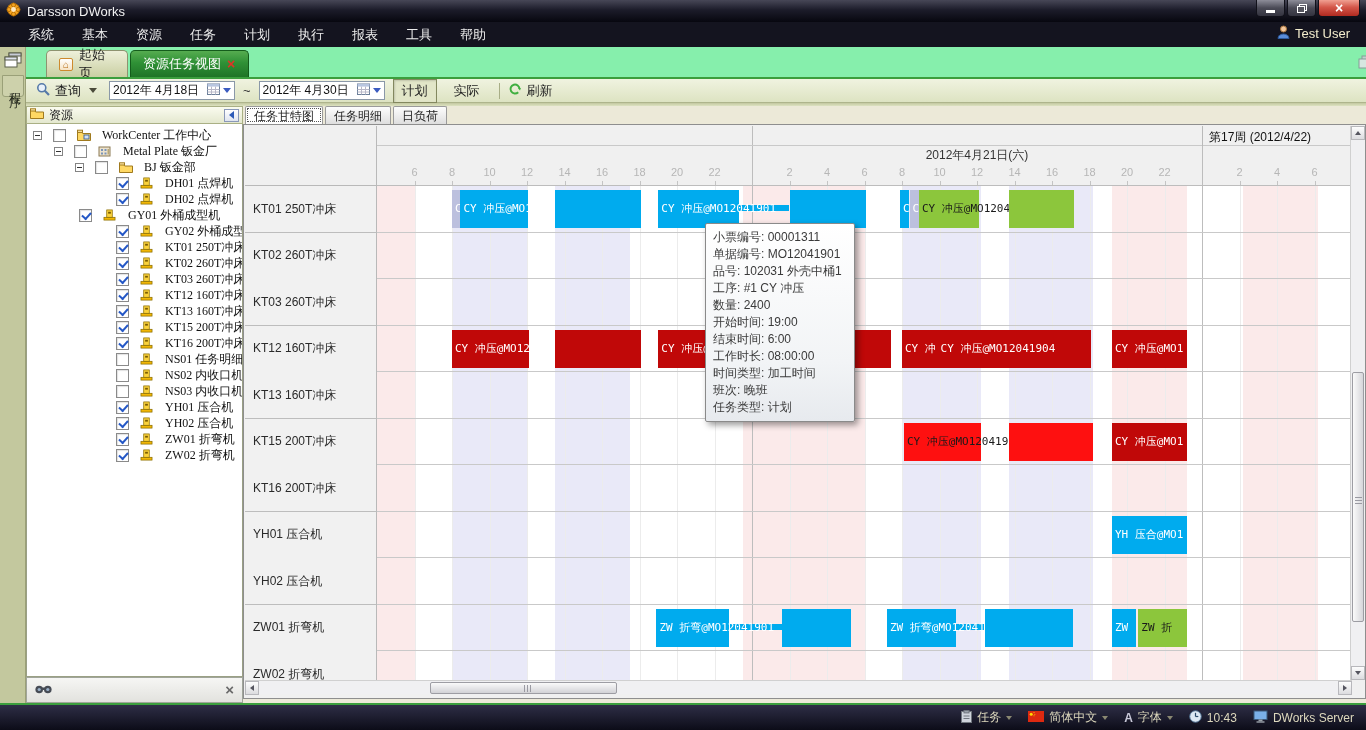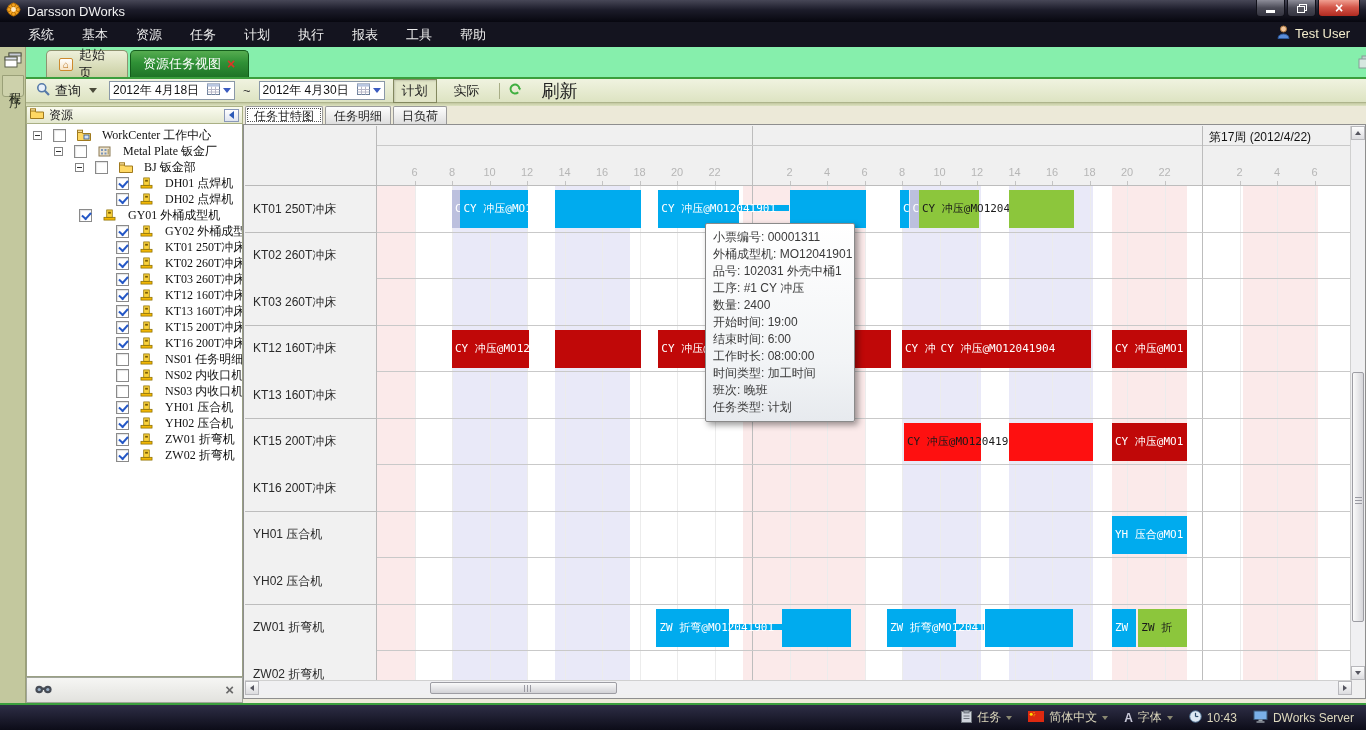--- a/index.html
+++ b/index.html
@@ -54,21 +54,21 @@
   .tb-query { display:flex; align-items:center; gap:5px; padding:2px 4px; cursor:pointer; font-size:13px; color:#222; }
   .dd { width:0; height:0; border-left:4px solid transparent; border-right:4px solid transparent; border-top:5px solid #4a4a3a; margin-left:3px; }
   .dd.blue { border-top-color:#3b5bc0; }
   .datefield { width:126px; height:19px; background:#fff; border:1px solid #8a98a8; display:flex;
     align-items:center; padding:0 3px; font-size:12px; color:#111; margin-left:8px; cursor:pointer; }
   .datefield .dval { flex:1; white-space:nowrap; }
   .tilde { margin-left:8px; font-size:13px; color:#333; }
   .tbtn { margin-left:8px; font-size:13px; color:#222; padding:2px 8px; border:1px solid transparent; cursor:pointer; }
   .tbtn.pressed { background:#e2e6c8; border:1px solid #83885f; box-shadow:inset 1px 1px 2px rgba(0,0,0,.15); }
   .tsep { width:1px; height:16px; background:#a8ae86; margin:0 8px 0 10px; }
-  .tb-refresh { display:flex; align-items:center; gap:20px; font-size:18px; color:#222; cursor:pointer; }
+  .tb-refresh { display:flex; align-items:center; gap:5px; font-size:13px; color:#222; cursor:pointer; }
 
   
   .dockstrip { position:absolute; left:0; top:47px; width:26px; height:656px; background:#c3c89e;
     border-right:1px solid #9ba077; z-index:6; }
   .dockicon { position:absolute; left:4px; top:5px; width:18px; height:16px; cursor:pointer; }
   .vtab { position:absolute; left:2px; top:28px; width:22px; padding:8px 0; background:#cdd1ab;
     border:1px solid #9aa078; border-radius:0 0 3px 3px; writing-mode:vertical-rl; text-orientation:upright;
     font-size:12px; color:#20241a; text-align:center; letter-spacing:2px; cursor:pointer; }
 
   
@@ -627,20 +627,21 @@
           <div class="gtick" style="left: 187.5px;">14</div>
           <div class="gtickmark" style="left: 187.5px;"></div>
           <div class="gtick" style="left: 225px;">16</div>
           <div class="gtickmark" style="left: 225px;"></div>
           <div class="gtick" style="left: 262.5px;">18</div>
           <div class="gtickmark" style="left: 262.5px;"></div>
           <div class="gtick" style="left: 300px;">20</div>
           <div class="gtickmark" style="left: 300px;"></div>
           <div class="gtick" style="left: 337.5px;">22</div>
           <div class="gtickmark" style="left: 337.5px;"></div>
+          <div class="gdayname" style="left: 375px; width: 450px;">2012年4月21日(六)</div>
           <div class="gtick" style="left: 412.5px;">2</div>
           <div class="gtickmark" style="left: 412.5px;"></div>
           <div class="gtick" style="left: 450px;">4</div>
           <div class="gtickmark" style="left: 450px;"></div>
           <div class="gtick" style="left: 487.5px;">6</div>
           <div class="gtickmark" style="left: 487.5px;"></div>
           <div class="gtick" style="left: 525px;">8</div>
           <div class="gtickmark" style="left: 525px;"></div>
           <div class="gtick" style="left: 562.5px;">10</div>
           <div class="gtickmark" style="left: 562.5px;"></div>
@@ -791,21 +792,21 @@
         <div class="hthumb"></div>
         <div class="sbtn" style="right:0;top:0;">
             <span class="tri-right"></span>
           </div>
       </div>
     </div>
   </div>
 
   <div class="tooltip">
       <div class="tipline">小票编号: 00001311</div>
-      <div class="tipline">外桶成型机: MO12041901</div>
+      <div class="tipline">单据编号: MO12041901</div>
       <div class="tipline">品号: 102031 外壳中桶1</div>
       <div class="tipline">工序: #1  CY 冲压</div>
       <div class="tipline">数量: 2400</div>
       <div class="tipline">开始时间: 19:00</div>
       <div class="tipline">结束时间: 6:00</div>
       <div class="tipline">工作时长: 08:00:00</div>
       <div class="tipline">时间类型: 加工时间</div>
       <div class="tipline">班次: 晚班</div>
       <div class="tipline">任务类型: 计划</div>
     </div>

